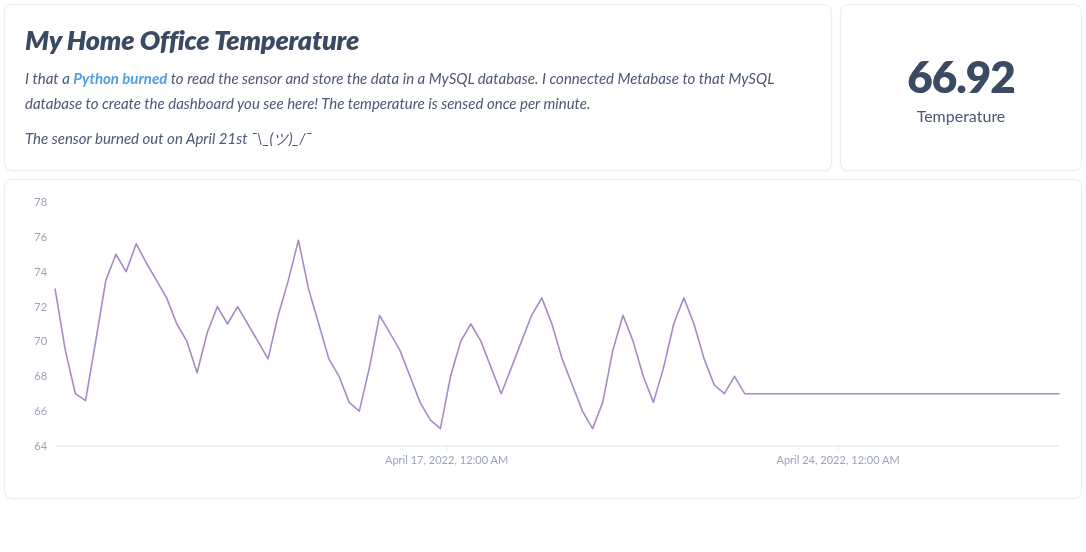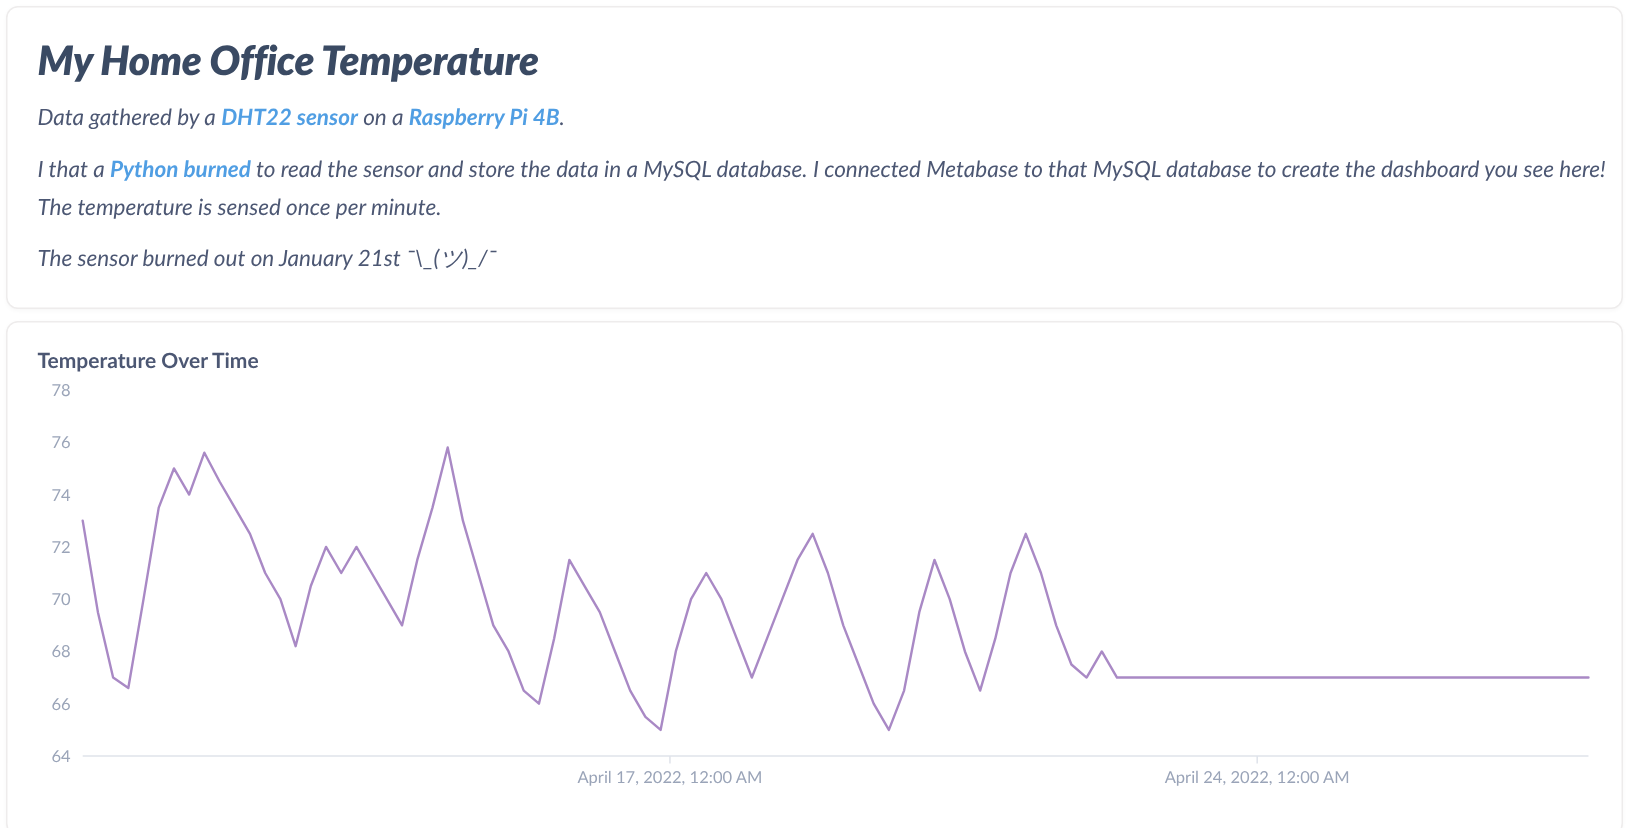--- a/index.html
+++ b/index.html
@@ -86,31 +86,31 @@
     stroke-linecap: round;
   }
 </style>
 </head>
 <body>
 
 <div class="row">
   <div class="card desc-card">
     <h1 class="title">My Home Office Temperature</h1>
     <p>
-      <span>Data gathered by a </span><a href="#" class="link">DHT22 sensor</a><span> on a </span><a href="#" class="link">Raspberry Pi 4B</a><span>.</span>
-    </p>
-    <p>
       <span>I that a </span><a href="#" class="link">Python burned</a><span> to read the sensor and store the data in a MySQL database. I connected Metabase to that MySQL database to create the dashboard you see here! The temperature is sensed once per minute.</span>
     </p>
-    <p>The sensor burned out on January 21st ¯\_(ツ)_/¯</p>
+    <p>The sensor burned out on April 21st ¯\_(ツ)_/¯</p>
+  </div>
+  <div class="card kpi-card">
+    <div class="kpi-value">66.92</div>
+    <div class="kpi-label">Temperature</div>
   </div>
 </div>
 
 <div class="card chart-card">
-  <div class="chart-title">Temperature Over Time</div>
   <div class="chart-wrap">
     <svg id="chart-svg" viewBox="0 0 1040 280" width="100%" height="280" preserveAspectRatio="none">
         <text x="26" y="254" text-anchor="end" font-size="11" fill="#9aa4b8">64</text>
         <text x="26" y="219.14285714285714" text-anchor="end" font-size="11" fill="#9aa4b8">66</text>
         <text x="26" y="184.28571428571428" text-anchor="end" font-size="11" fill="#9aa4b8">68</text>
         <text x="26" y="149.42857142857144" text-anchor="end" font-size="11" fill="#9aa4b8">70</text>
         <text x="26" y="114.57142857142858" text-anchor="end" font-size="11" fill="#9aa4b8">72</text>
         <text x="26" y="79.71428571428572" text-anchor="end" font-size="11" fill="#9aa4b8">74</text>
         <text x="26" y="44.85714285714286" text-anchor="end" font-size="11" fill="#9aa4b8">76</text>
         <text x="26" y="10" text-anchor="end" font-size="11" fill="#9aa4b8">78</text>

